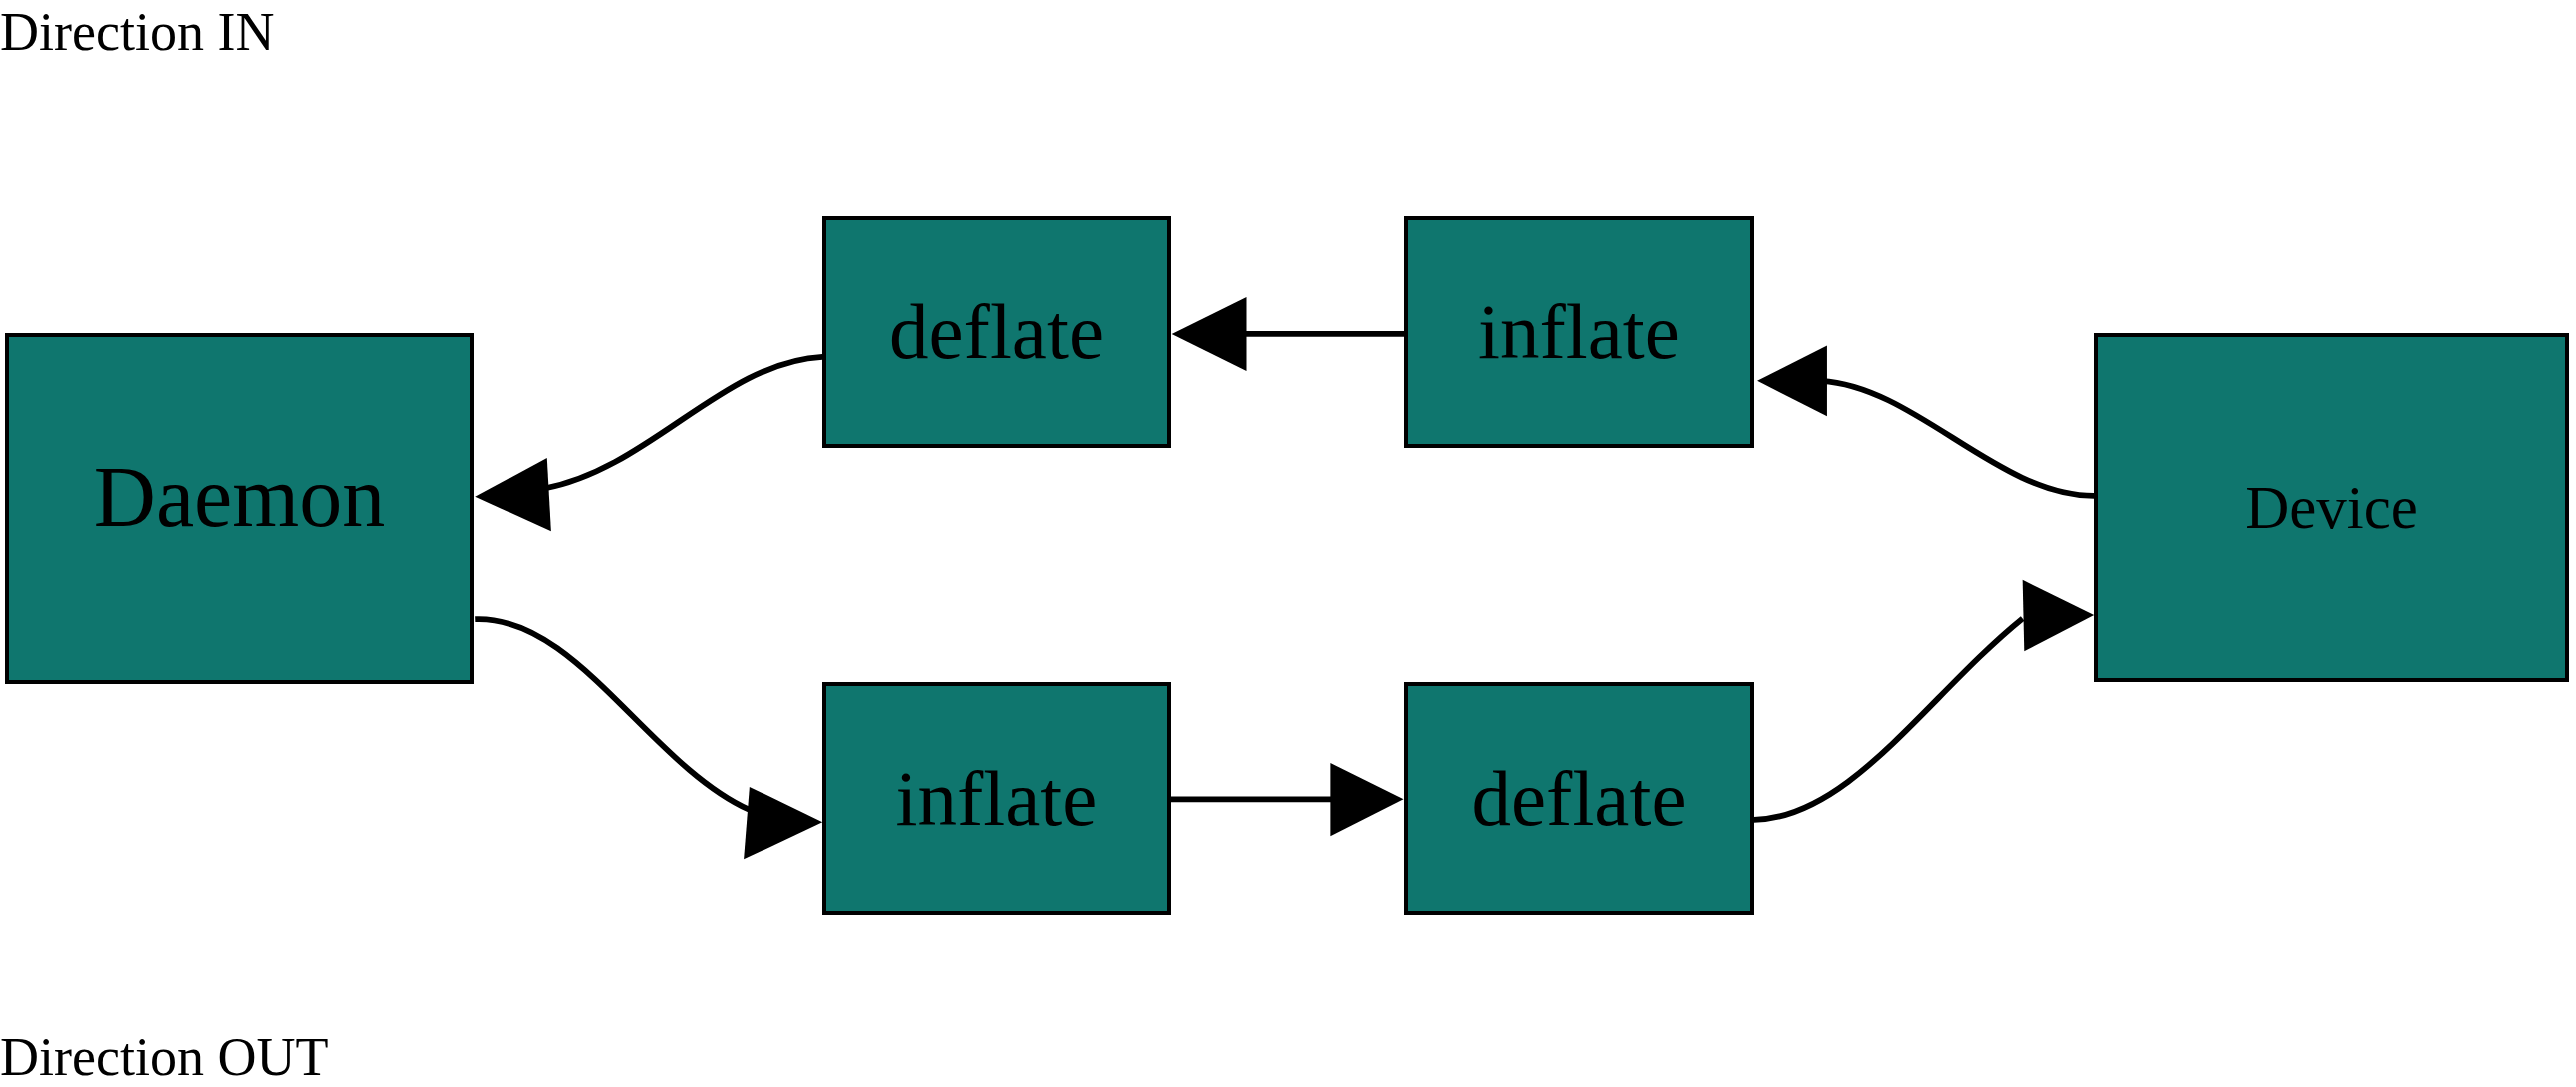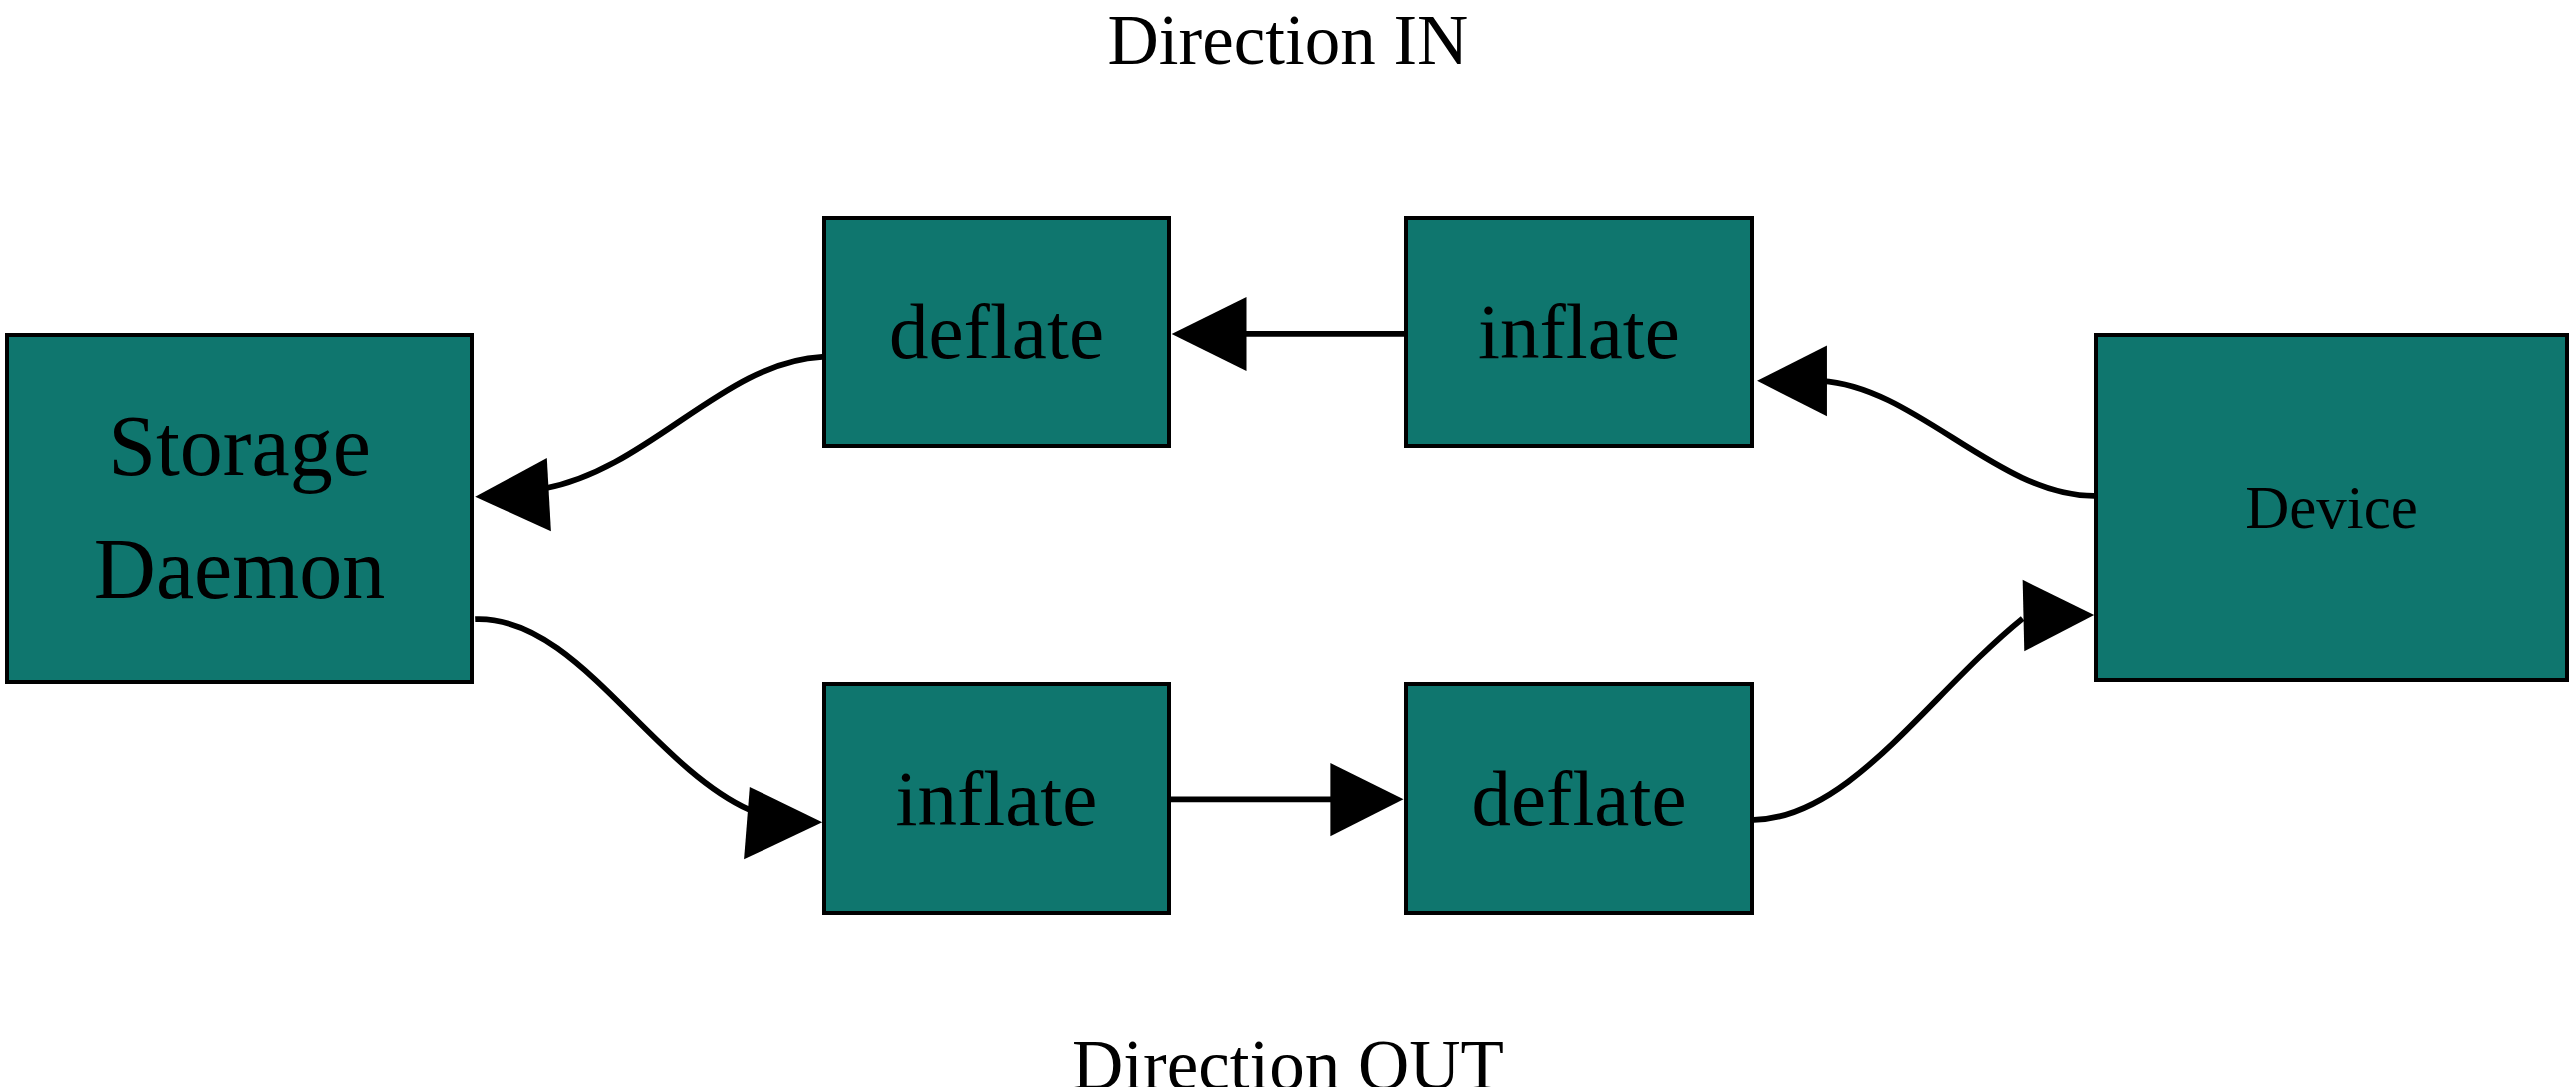--- a/index.html
+++ b/index.html
@@ -67,22 +67,21 @@
     left: 822px; top: 682px; width: 349px; height: 233px;
     font-size: 79px;
   }
   #node-deflate-out {
     left: 1404px; top: 682px; width: 350px; height: 233px;
     font-size: 79px;
   }
   .caption {
     position: absolute;
     width: 100%;
-    text-align: center;
-    font-size: 71px;
+    font-size: 54px;
     line-height: 1;
     letter-spacing: 0px;
     z-index: 2;
   }
   #caption-in  { left: 0; top: 5px; }
   #caption-out { left: 0; top: 1030px; }
   .edge-path {
     fill: none;
     stroke: #000000;
     stroke-width: 7;
@@ -123,21 +122,20 @@
       <polygon class="edge-head" points="1707,972 1618,928, 1618,1017"></polygon>
     </g>
 
     <g>
       <path class="edge-path" d="M 2133 997 C 2250 995, 2345 845, 2460 752"></path>
       <polygon class="edge-head" points="2547,748 2460,705, 2462,792"></polygon>
     </g>
   </svg>
 
   <div class="node" id="node-storage-daemon">
-    <span class="label-line">Storage</span>
     <span class="label-line">Daemon</span>
   </div>
 
   <div class="node" id="node-device">
     <span class="label-line">Device</span>
   </div>
 
   <div class="node" id="node-deflate-in">
     <span class="label-line">deflate</span>
   </div>

